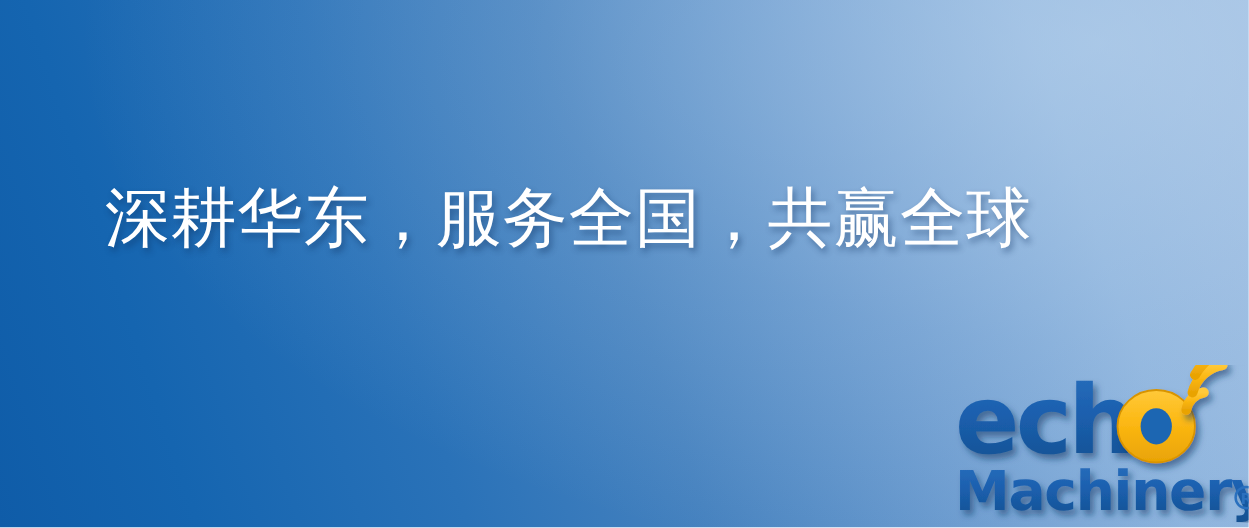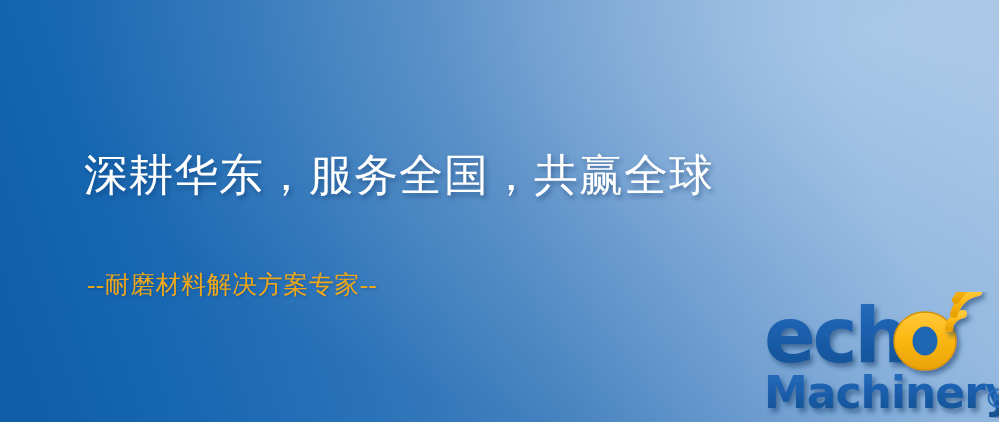--- a/index.html
+++ b/index.html
@@ -44,22 +44,22 @@
     inset: 0;
     z-index: 2;
   }
 
   
   .headline {
     position: absolute;
     left: 84px;
     top: 152px;
     color: #ffffff;
-    font-family: Liberation Sans, sans-serif;
-    font-size: 44px;
+    font-family: Liberation Mono, monospace;
+    font-size: 52px;
     line-height: 1.05;
     letter-spacing: 1px;
     white-space: nowrap;
     text-shadow: 2px 3px 5px rgba(10, 45, 90, 0.45);
   }
 
   
   .subtitle {
     position: absolute;
     left: 87px;
@@ -91,21 +91,20 @@
 </style>
 </head>
 <body>
 
 <div class="banner">
 
   <div class="content">
 
     <div class="headline">深耕华东，服务全国，共赢全球</div>
 
-    <div class="subtitle">--耐磨材料解决方案专家--</div>
 
     <div class="logo">
       <svg class="logo-mark" viewBox="0 0 252 126" xmlns="http://www.w3.org/2000/svg">
         <defs>
           <filter id="logoShadow" x="-25%" y="-25%" width="160%" height="170%">
             <feDropShadow dx="3" dy="4" stdDeviation="2.6" flood-color="#123a66" flood-opacity="0.55"></feDropShadow>
           </filter>
           <linearGradient id="goldGrad" x1="0" y1="0" x2="0" y2="1">
             <stop offset="0%" stop-color="#ffc93a"></stop>
             <stop offset="45%" stop-color="#fcb813"></stop>

